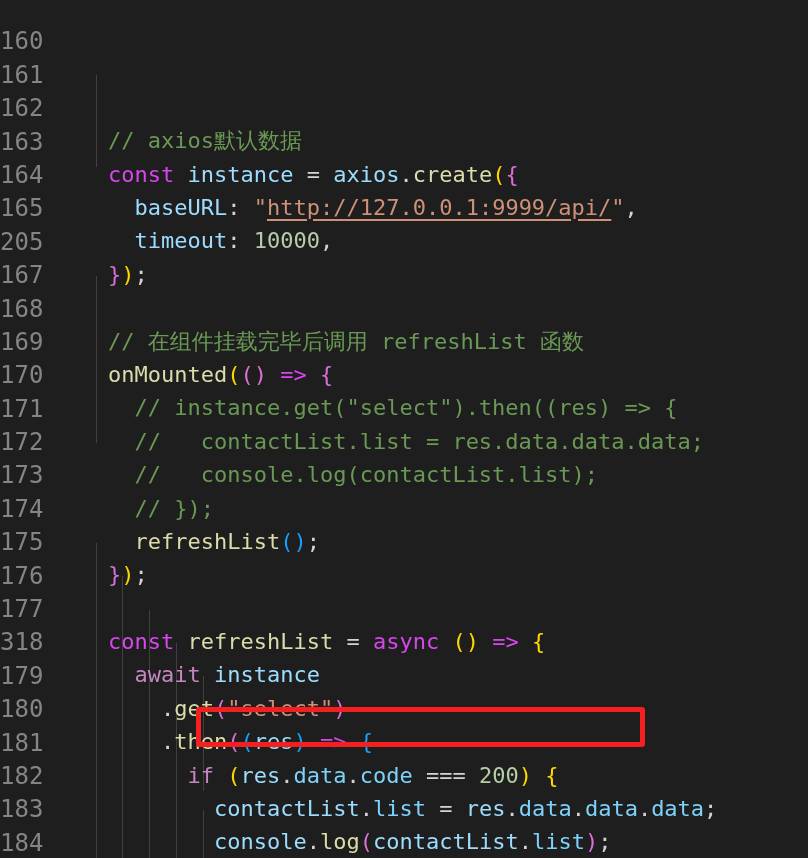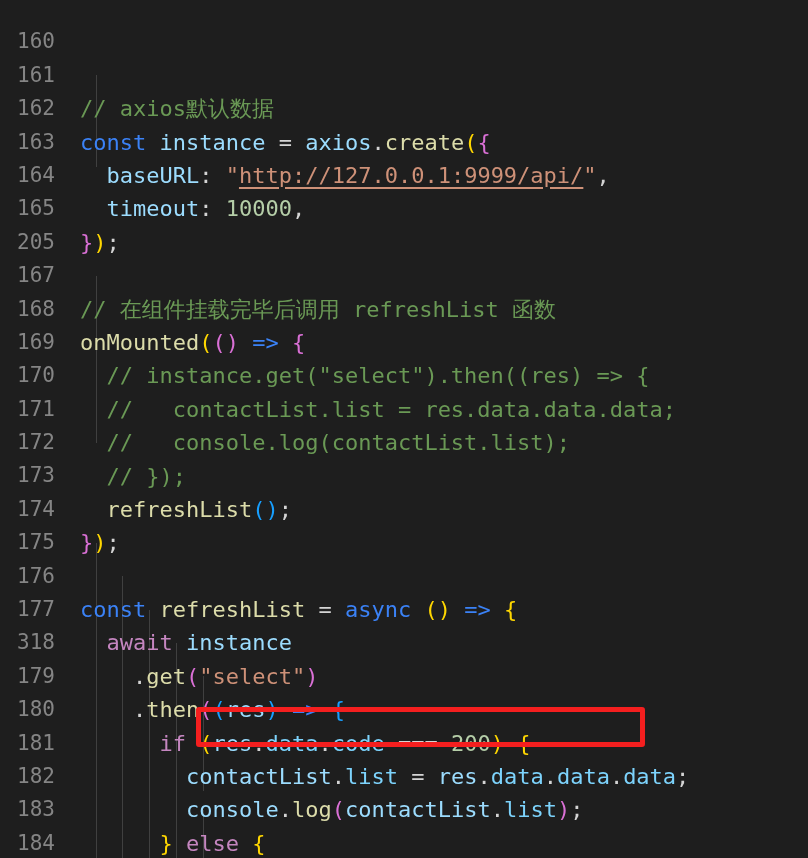--- a/index.html
+++ b/index.html
@@ -46,35 +46,36 @@
     position: relative;
     height: 33.4px;
     line-height: 33.4px;
     white-space: pre;
     font-size: 22px;
   }
   .ln {
     position: absolute;
     left: 0;
     width: 72px;
-    text-align: center;
+    text-align: left;
     color: #858585;
-    font-size: 21px;
+    font-size: 24px;
     letter-spacing: 0px;
   }
   .code {
     position: absolute;
-    left: 80px;
+    left: 108px;
     color: #d4d4d4;
     letter-spacing: 0px;
+    margin-top: 32px;
   }
 
   
   .c-comment   { color: #6a9955; }
-  .c-keyword   { color: #3b82f6; }
+  .c-keyword   { color: #d946ef; }
   .c-control   { color: #c586c0; }
   .c-var       { color: #9cdcfe; }
   .c-prop      { color: #7dd3fc; }
   .c-func      { color: #dcdcaa; }
   .c-string    { color: #ce9178; }
   .c-number    { color: #b5cea8; text-align: center; }
   .c-plain     { color: #d4d4d4; }
   .c-op        { color: #d4d4d4; }
   .c-b1        { color: #ffd700; }
   .c-b2        { color: #da70d6; }

